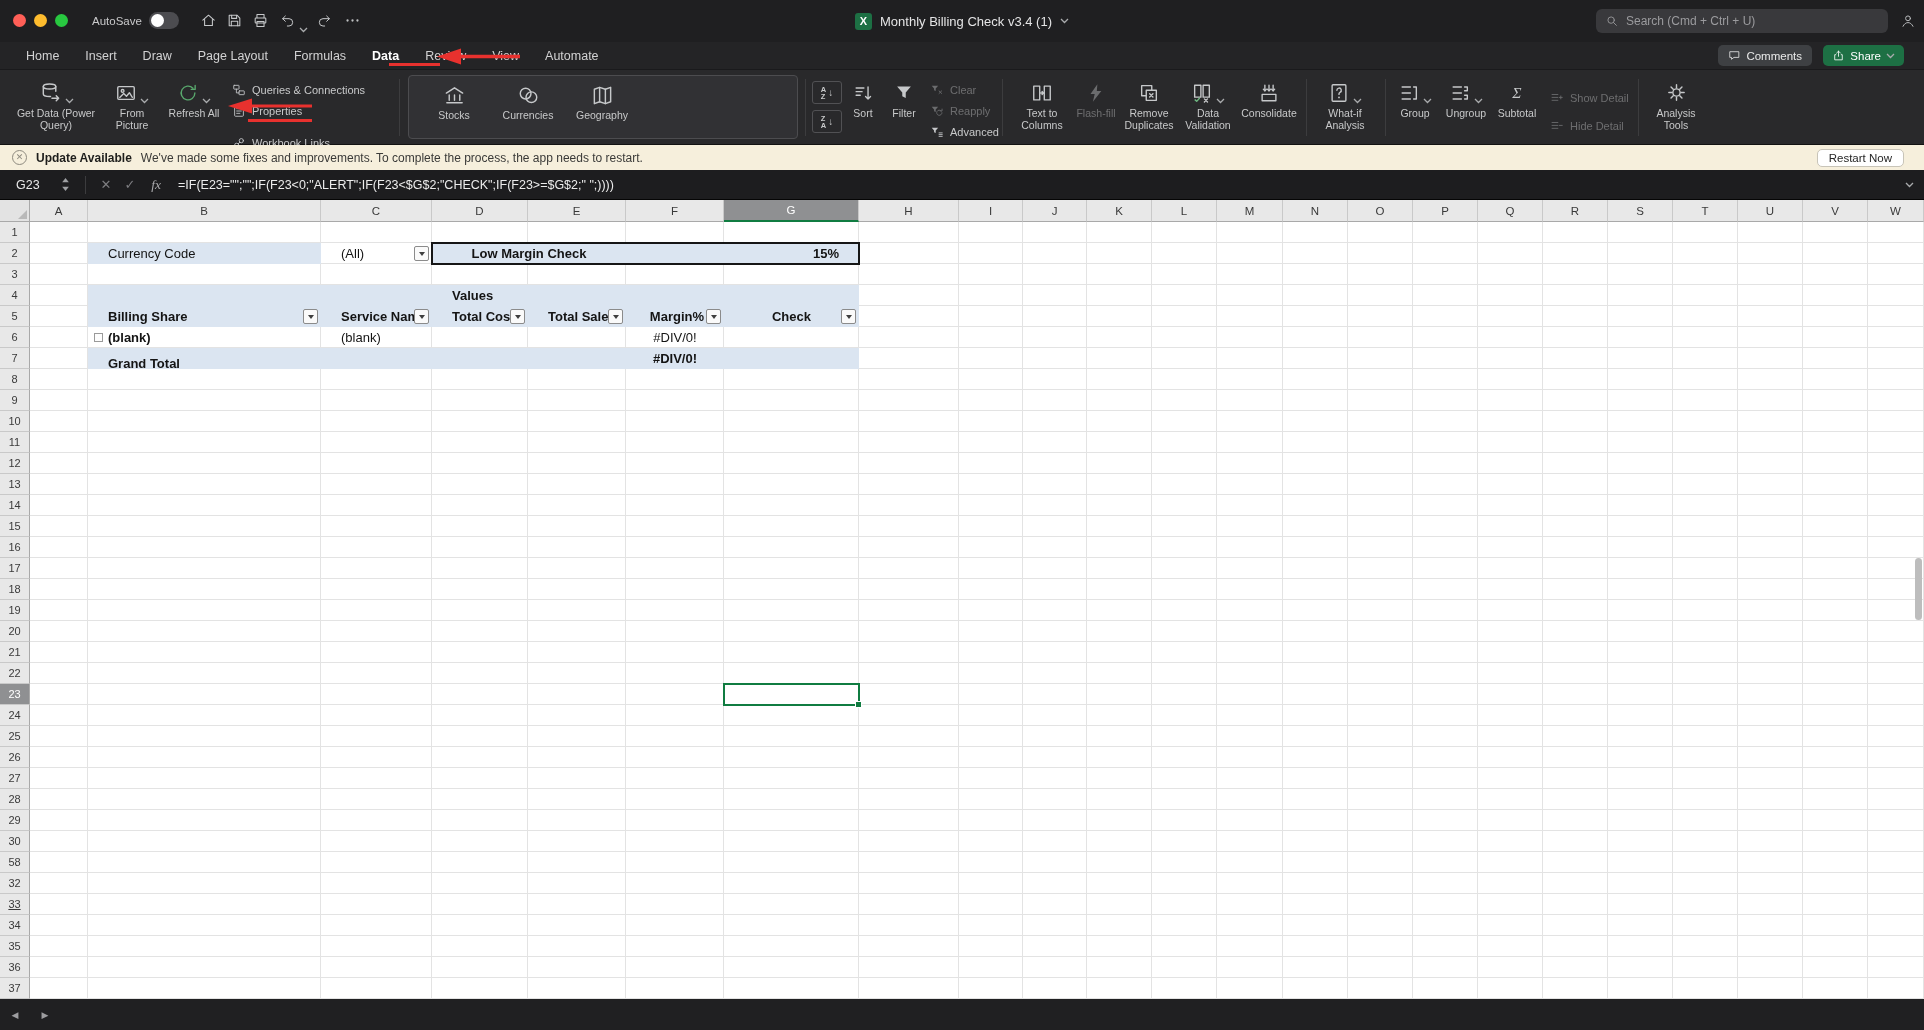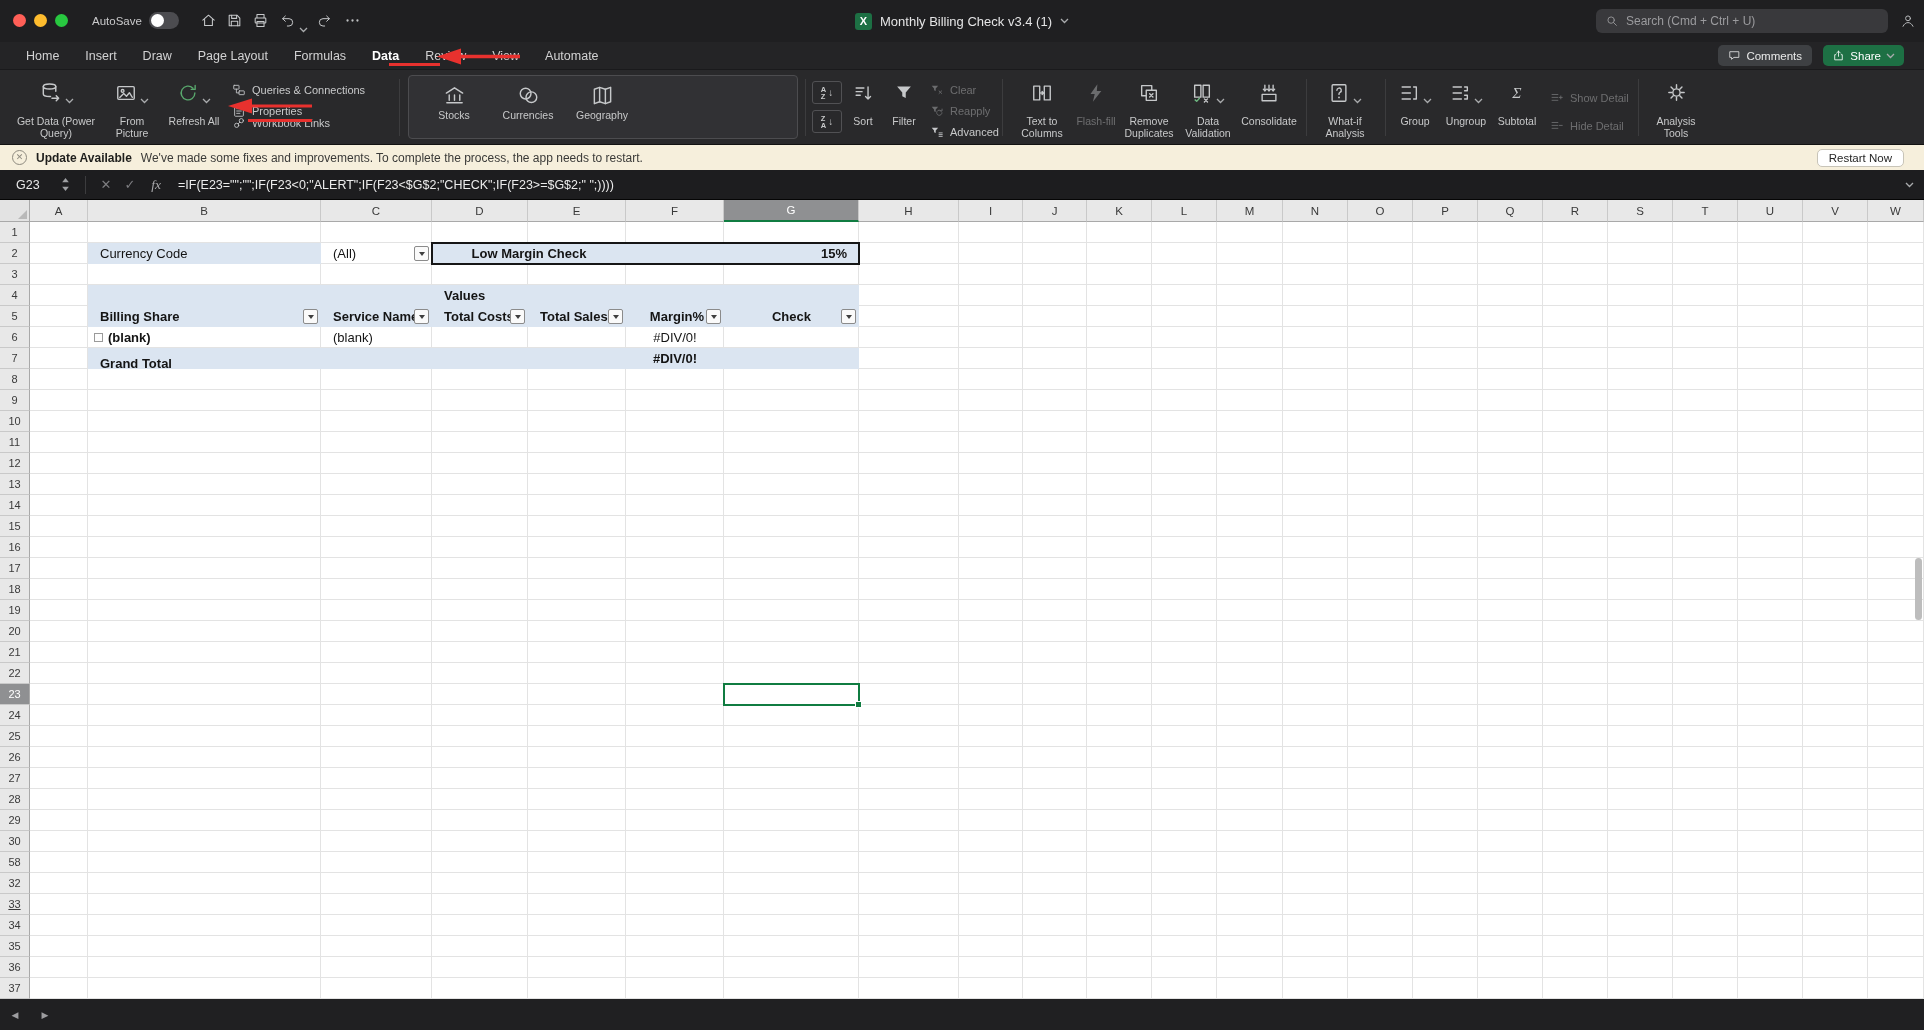--- a/index.html
+++ b/index.html
@@ -28,21 +28,21 @@
   #rtabs{display:flex;height:100%;padding-left:13px}
   .rtab{padding:0 13px;font-size:12.5px;color:#d2d2d3;height:100%;display:flex;align-items:center;white-space:nowrap}
   .rtab.active{color:#ffffff;font-weight:bold}
   #comments-btn{position:absolute;right:112px;top:3px;height:21px;border-radius:5px;background:#3e4043;color:#eaeaea;display:flex;align-items:center;gap:5px;padding:0 10px;font-size:11.5px}
   #share-btn{position:absolute;right:20px;top:3px;height:21px;border-radius:5px;background:#1d7044;color:#fff;display:flex;align-items:center;gap:5px;padding:0 9px;font-size:11.5px}
 
   
   #ribbon{position:absolute;top:69px;left:0;width:100%;height:76px;background:#29292b;border-top:1px solid #1a1a1c;border-bottom:1px solid #121212}
   .rb{position:absolute;top:4px;text-align:center;color:#c8c9ca}
   .ric{height:30px;display:flex;align-items:flex-end;justify-content:center;gap:3px}
-  .rlb{font-size:10.5px;line-height:12px;margin-top:11px;color:#c8c9ca}
+  .rlb{font-size:10.5px;line-height:12px;margin-top:3px;color:#c8c9ca}
   .dis{opacity:.42}
   .rsm{position:absolute;display:flex;align-items:center;gap:6px;font-size:11px;color:#c8c9ca;height:16px;white-space:nowrap}
   .vsep{position:absolute;top:9px;height:57px;width:1px;background:#3c3c3e}
   .gallery{position:absolute;left:408px;top:5px;width:390px;height:64px;background:#313134;border:1px solid #4c4c4f;border-radius:4px}
   .gitem{position:absolute;top:3px;width:74px;height:58px;text-align:center;color:#c8c9ca}
   .gitem .ric{height:28px}
   .gitem .rlb{margin-top:2px}
   .azbtn{position:absolute;left:812px;width:30px;height:23px;border:1px solid #515154;border-radius:3px;display:flex;align-items:center;justify-content:center;gap:2px;color:#c8c9ca}
   .azl{font-size:7.5px;line-height:7px;font-weight:bold}
   .aza{font-size:10px}
@@ -66,21 +66,21 @@
   
   #sheet{position:absolute;top:200px;left:0;width:1924px;height:799px;background:#ffffff;overflow:hidden}
   .colhead{position:absolute;top:0;height:22px;background:#e8e8e8;border-right:1px solid #c9c9c9;border-bottom:1px solid #a9a9a9;color:#3a3a3a;font-size:11.5px;display:flex;align-items:center;justify-content:center}
   .colhead.sel{background:#8f9092;color:#fff;border-bottom:2px solid #107C41}
   .rowhead{position:absolute;left:0;width:30px;background:#e8e8e8;border-bottom:1px solid #c9c9c9;border-right:1px solid #a9a9a9;color:#3a3a3a;font-size:11px;display:flex;align-items:center;justify-content:center}
   .rowhead.sel{background:#8f9092;color:#fff}
   #corner{position:absolute;left:0;top:0;width:30px;height:22px;background:#e3e3e3;border-right:1px solid #a9a9a9;border-bottom:1px solid #a9a9a9}
   #corner:after{content:"";position:absolute;right:2px;bottom:2px;border-left:9px solid transparent;border-bottom:9px solid #b9b9b9}
   .gl{position:absolute;background:#e3e3e3}
   .fillband{position:absolute}
-  .cellt{position:absolute;font-size:13px;color:#141414;display:flex;align-items:center;padding:0 12px;white-space:nowrap;overflow:hidden}
+  .cellt{position:absolute;font-size:13px;color:#141414;display:flex;align-items:center;padding:0 20px;white-space:nowrap;overflow:hidden}
   .cellt.b{font-weight:bold}
   .dd{position:absolute;width:15px;height:15px;background:#fafafa;border:1px solid #8b8b8b;border-radius:2px;display:flex;align-items:center;justify-content:center}
   .dd:after{content:"";border-left:3.5px solid transparent;border-right:3.5px solid transparent;border-top:4.5px solid #3f3f3f}
   .selbox{position:absolute;border:2px solid #107C41}
   .selhandle{position:absolute;width:7px;height:7px;background:#107C41;border:1px solid #fff}
   .boxborder{position:absolute;border:2px solid #161616}
   .expander{position:absolute;width:9px;height:9px;border:1px solid #9a9a9a;background:#fdfdfd}
   #vscroll{position:absolute;right:2px;width:7px;border-radius:4px;background:#bdbdbd}
 
   
@@ -275,21 +275,21 @@
     </div>
     <div class="rsm" style="left:232px;top:33px">
       <i data-icon="properties-ic">
           <svg class="ic" width="14" height="14" viewBox="0 0 24 24" fill="none" stroke="#c6c8ca" stroke-width="1.5" stroke-linecap="round" stroke-linejoin="round">
             <rect x="4.5" y="3" width="15" height="18" rx="1.5"></rect>
             <path d="M8 8h8M8 12h8M8 16h5.5"></path>
           </svg>
         </i>
         <span>Properties</span>
     </div>
-    <div class="rsm" style="left:232px;top:45px">
+    <div class="rsm" style="left:232px;top:65px">
       <i data-icon="links">
           <svg class="ic" width="14" height="14" viewBox="0 0 24 24" fill="none" stroke="#c6c8ca" stroke-width="1.5" stroke-linecap="round" stroke-linejoin="round">
             <circle cx="8" cy="16" r="3.6"></circle>
             <circle cx="16" cy="8" r="3.6"></circle>
             <path d="m10.7 13.3 2.6-2.6"></path>
           </svg>
         </i>
         <span>Workbook Links</span>
     </div>
     <div class="vsep" style="left:399px"></div>

